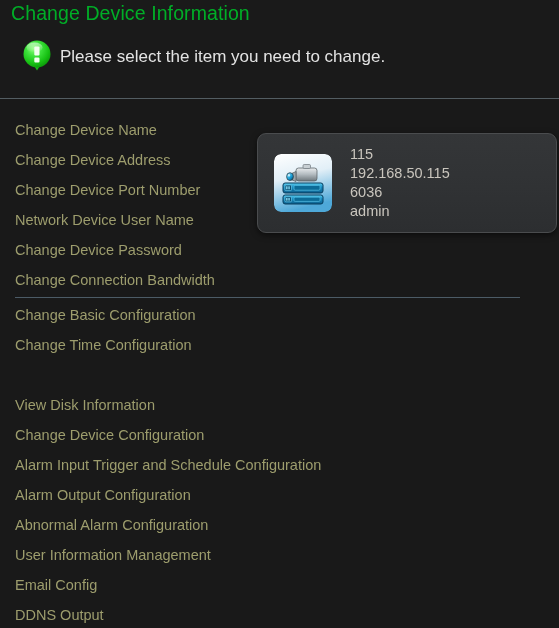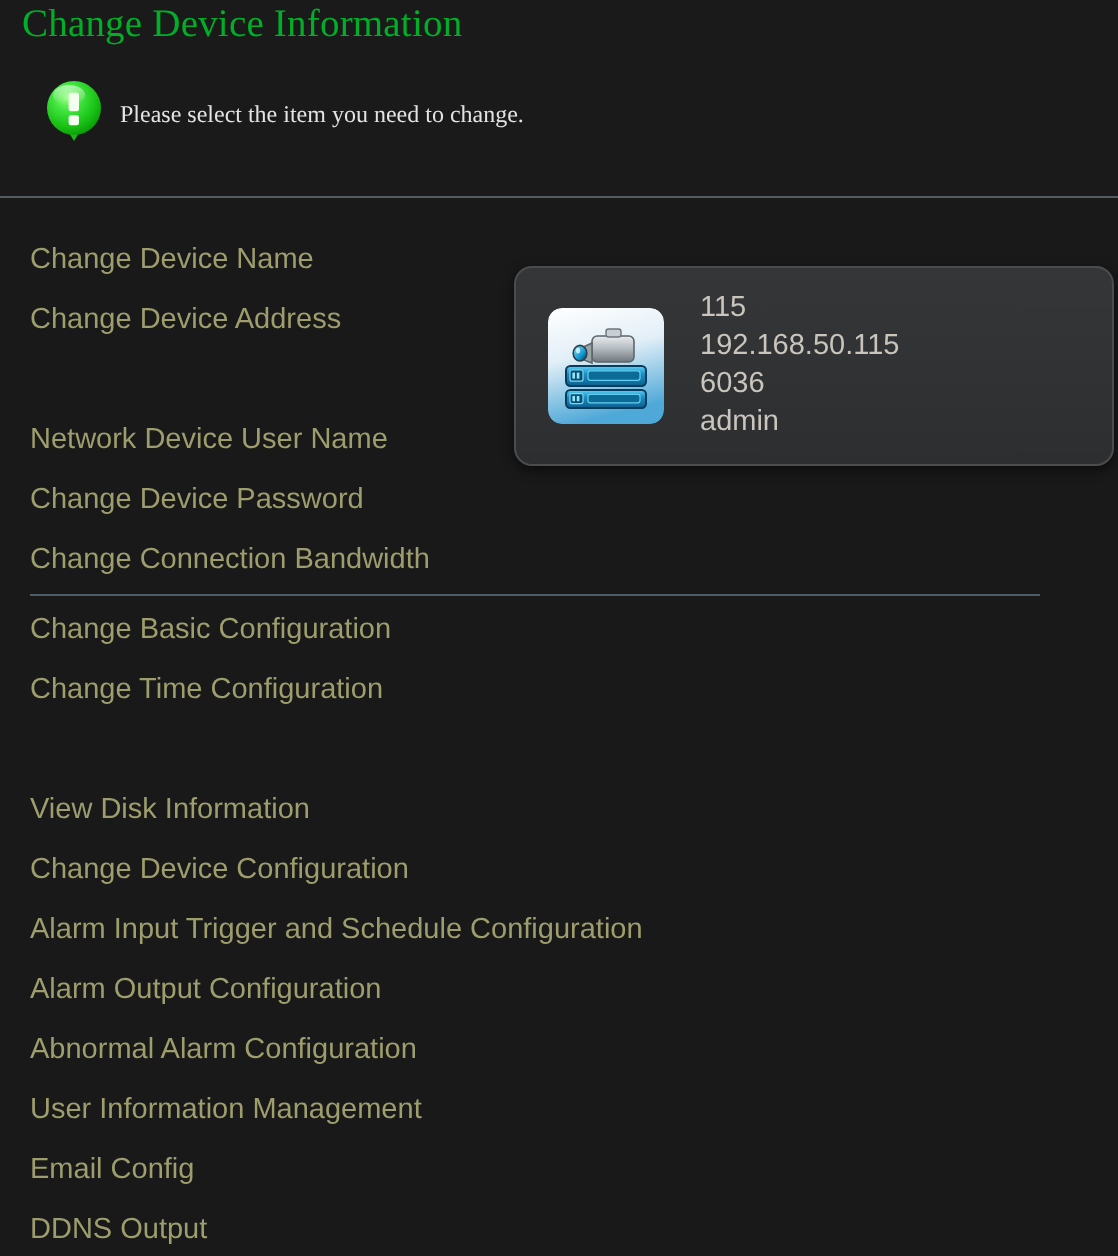--- a/index.html
+++ b/index.html
@@ -17,21 +17,20 @@
   }
 
   
   #header {
     position: absolute;
     left: 0; top: 0;
     width: 559px;
     height: 99px;
     background: #1a1a1a;
     box-sizing: border-box;
-    font-family: Liberation Serif, serif;
   }
   #page-title {
     position: absolute;
     left: 11px;
     top: 2px;
     font-size: 19.5px;
     color: #00ae27;
     letter-spacing: 0.1px;
     white-space: nowrap;
   }
@@ -44,21 +43,21 @@
   }
   #info-icon {
     width: 34px;
     height: 36px;
     flex: 0 0 auto;
     position: relative;
     top: 1px;
   }
   #subtitle-text {
     margin-left: 6px;
-    font-size: 12px;
+    font-size: 17px;
     color: #e3e3e3;
     white-space: nowrap;
     position: relative;
     top: 1px;
   }
   #header-divider {
     position: absolute;
     left: 0;
     top: 98px;
     width: 559px;
@@ -163,20 +162,21 @@
     <span id="subtitle-text">Please select the item you need to change.</span>
   </div>
 
   <div id="header-divider"></div>
 </div>
 
 <div id="item-list">
 
   <div class="menu-item" style="top:22px">Change Device Name</div>
   <div class="menu-item" style="top:52px">Change Device Address</div>
+  <div class="menu-item" style="top:82px">Change Device Port Number</div>
   <div class="menu-item" style="top:112px">Network Device User Name</div>
   <div class="menu-item" style="top:142px">Change Device Password</div>
   <div class="menu-item" style="top:172px">Change Connection Bandwidth</div>
 
   <div id="group-divider"></div>
 
   <div class="menu-item" style="top:207px">Change Basic Configuration</div>
   <div class="menu-item" style="top:237px">Change Time Configuration</div>
   <div class="menu-item" style="top:297px">View Disk Information</div>
   <div class="menu-item" style="top:327px">Change Device Configuration</div>

